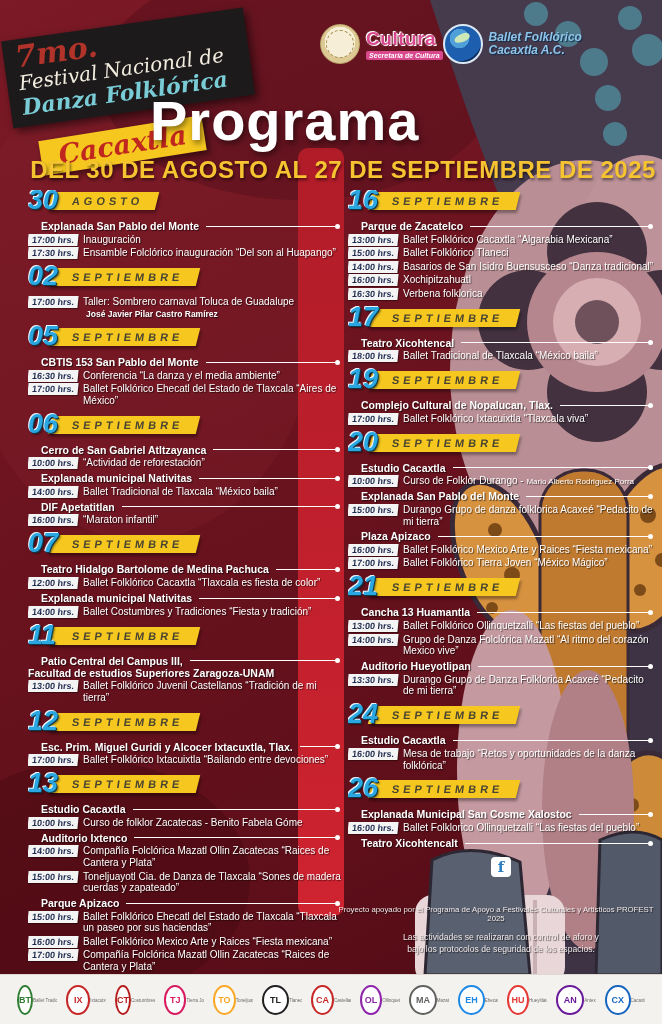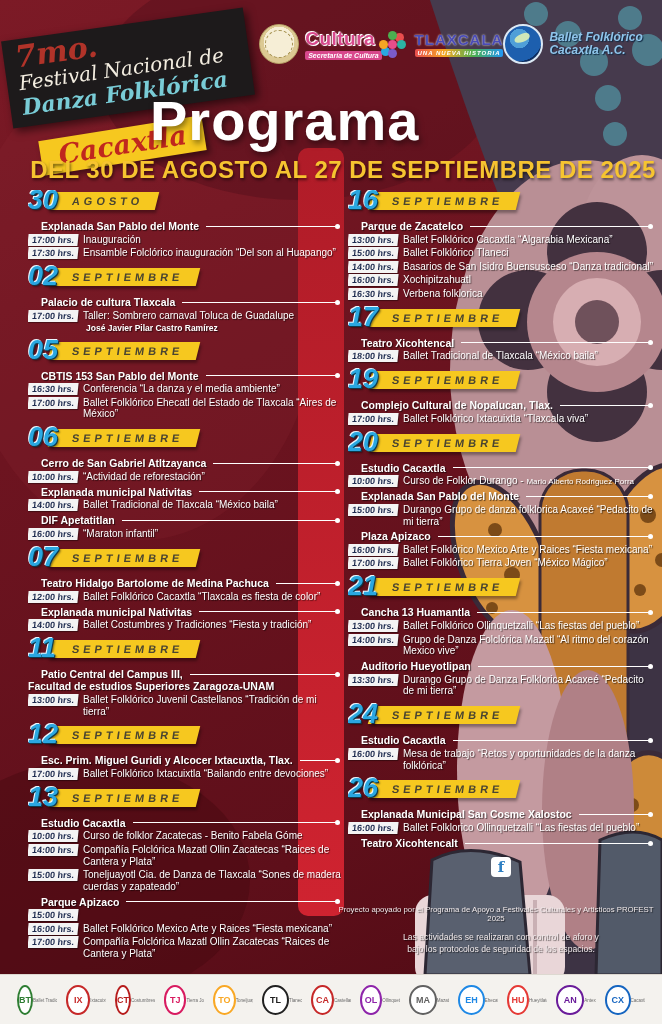--- a/index.html
+++ b/index.html
@@ -167,27 +167,20 @@
 
   <div class="logos">
     <div class="logo">
       <span class="seal"></span>
       <span>
         <b class="cultura-word">Cultura</b>
         <i class="cultura-sub">Secretaría de Cultura</i>
       </span>
     </div>
     <div class="logo">
-      <span class="tlx-glyph"></span>
-      <span>
-        <b class="tlx-word">TLAXCALA</b>
-        <i class="tlx-sub">UNA NUEVA HISTORIA</i>
-      </span>
-    </div>
-    <div class="logo">
       <span class="bfc-circle"></span>
       <span class="bfc-text">
         <span>Ballet Folklórico</span><br>
         <span>Cacaxtla A.C.</span>
       </span>
     </div>
   </div>
 
   <div class="program-title">Programa</div>
   <div class="date-range">DEL 30 DE AGOSTO AL  27 DE SEPTIEMBRE DE 2025</div>
@@ -214,24 +207,20 @@
             <span class="event-text">Ensamble Folclórico inauguración “Del son al Huapango”</span>
           </div>
         </div>
         <div class="date-section">
           <div class="date-head">
             <span class="date-num">02</span>
             <span class="ribbon">
               <span class="month">SEPTIEMBRE</span>
             </span>
           </div>
-          <div class="venue-row">
-            <span class="venue-name">Palacio de cultura Tlaxcala</span>
-            <span class="venue-line"></span>
-          </div>
           <div class="event-row">
             <span class="time-chip">17:00 hrs.</span>
             <span class="event-text">Taller: Sombrero carnaval Toluca de Guadalupe</span>
           </div>
           <div class="event-note">José Javier Pilar Castro Ramírez</div>
         </div>
         <div class="date-section">
           <div class="date-head">
             <span class="date-num">05</span>
             <span class="ribbon">
@@ -348,34 +337,39 @@
             </span>
           </div>
           <div class="venue-row">
             <span class="venue-name">Estudio Cacaxtla</span>
             <span class="venue-line"></span>
           </div>
           <div class="event-row">
             <span class="time-chip">10:00 hrs.</span>
             <span class="event-text">Curso de folklor Zacatecas - Benito Fabela Góme</span>
           </div>
+          <div class="venue-row">
+            <span class="venue-name">Auditorio Ixtenco</span>
+            <span class="venue-line"></span>
+          </div>
           <div class="event-row">
             <span class="time-chip">14:00 hrs.</span>
             <span class="event-text">Compañía Folclórica Mazatl Ollin Zacatecas “Raices de Cantera y Plata”</span>
           </div>
           <div class="event-row">
             <span class="time-chip">15:00 hrs.</span>
             <span class="event-text">Toneljuayotl Cia. de Danza de Tlaxcala “Sones de madera cuerdas y zapateado”</span>
           </div>
           <div class="venue-row">
             <span class="venue-name">Parque Apizaco</span>
             <span class="venue-line"></span>
           </div>
           <div class="event-row">
             <span class="time-chip">15:00 hrs.</span>
+            <span class="event-text">Ballet Folklórico Ehecatl del Estado de Tlaxcala “Tlaxcala un paseo por sus haciendas”</span>
           </div>
           <div class="event-row">
             <span class="time-chip">16:00 hrs.</span>
             <span class="event-text">Ballet Folklórico Mexico Arte y Raices “Fiesta mexicana”</span>
           </div>
           <div class="event-row">
             <span class="time-chip">17:00 hrs.</span>
             <span class="event-text">Compañía Folclórica Mazatl Ollin Zacatecas “Raices de Cantera y Plata”</span>
           </div>
         </div>

